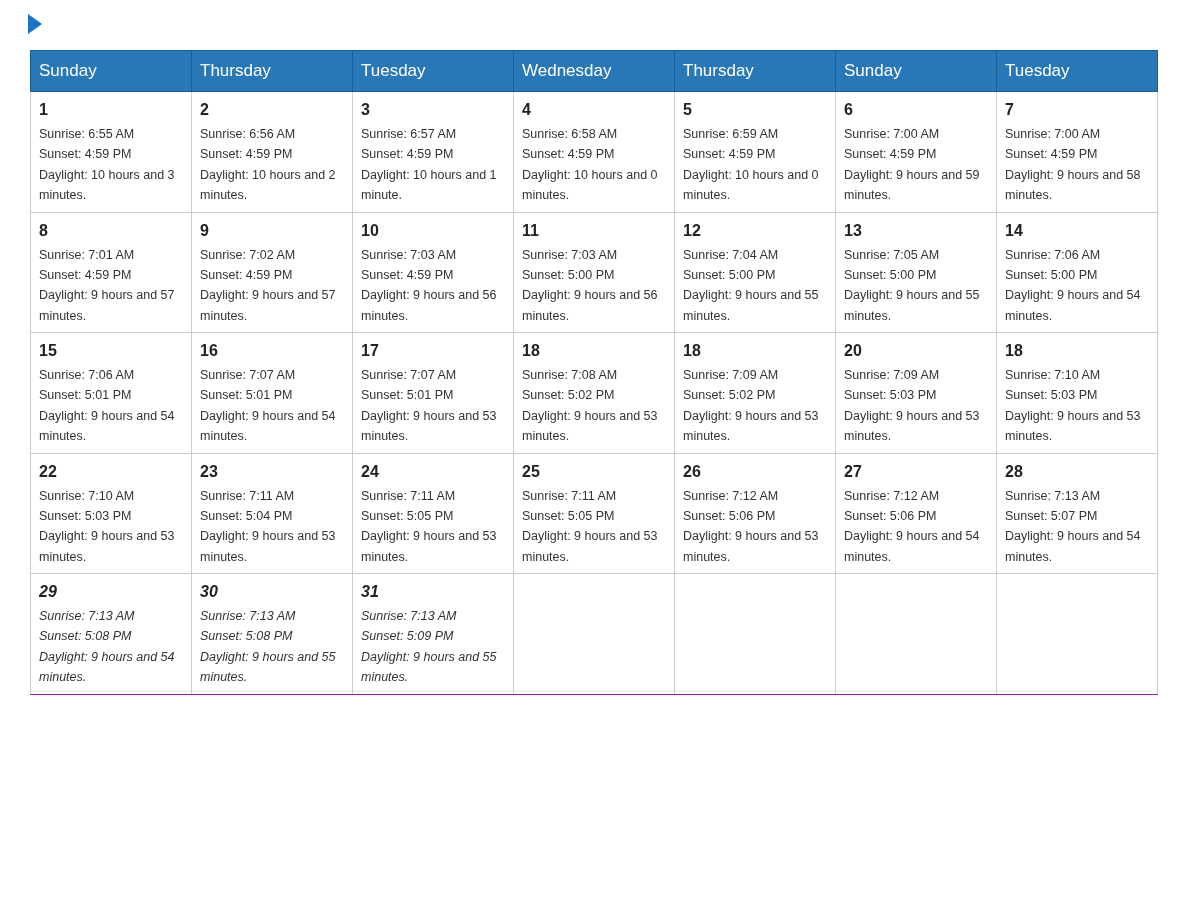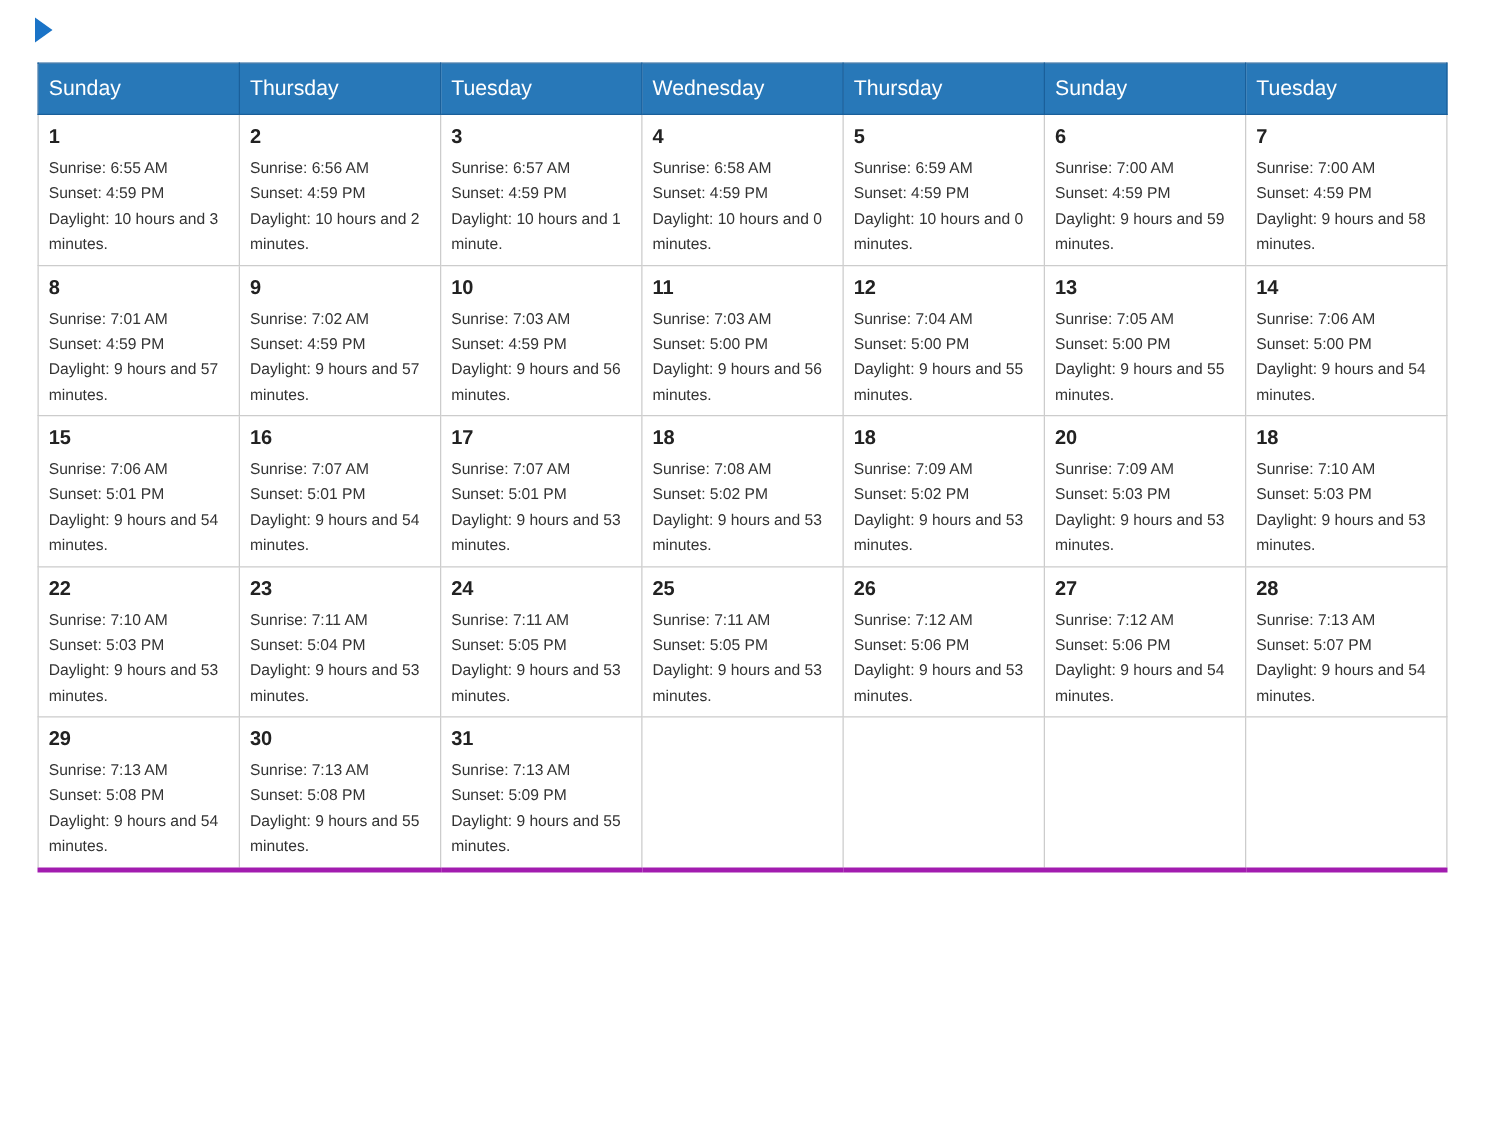--- a/index.html
+++ b/index.html
@@ -77,21 +77,22 @@
       color: #222;
       display: block;
       margin-bottom: 2px;
     }
     .day-info {
       font-size: 12.5px;
       color: #333;
       line-height: 1.55;
     }
     .calendar-table tr:last-child td {
-      border-bottom: 4px solid #a21caf;
+      border-bottom: 1px solid #a21caf;
+      font-style: italic;
     }
     .empty-cell {
       background: #fff;
     }
   </style>
 </head>
 <body>
 
 <div class="header">
   <div class="logo-container">

